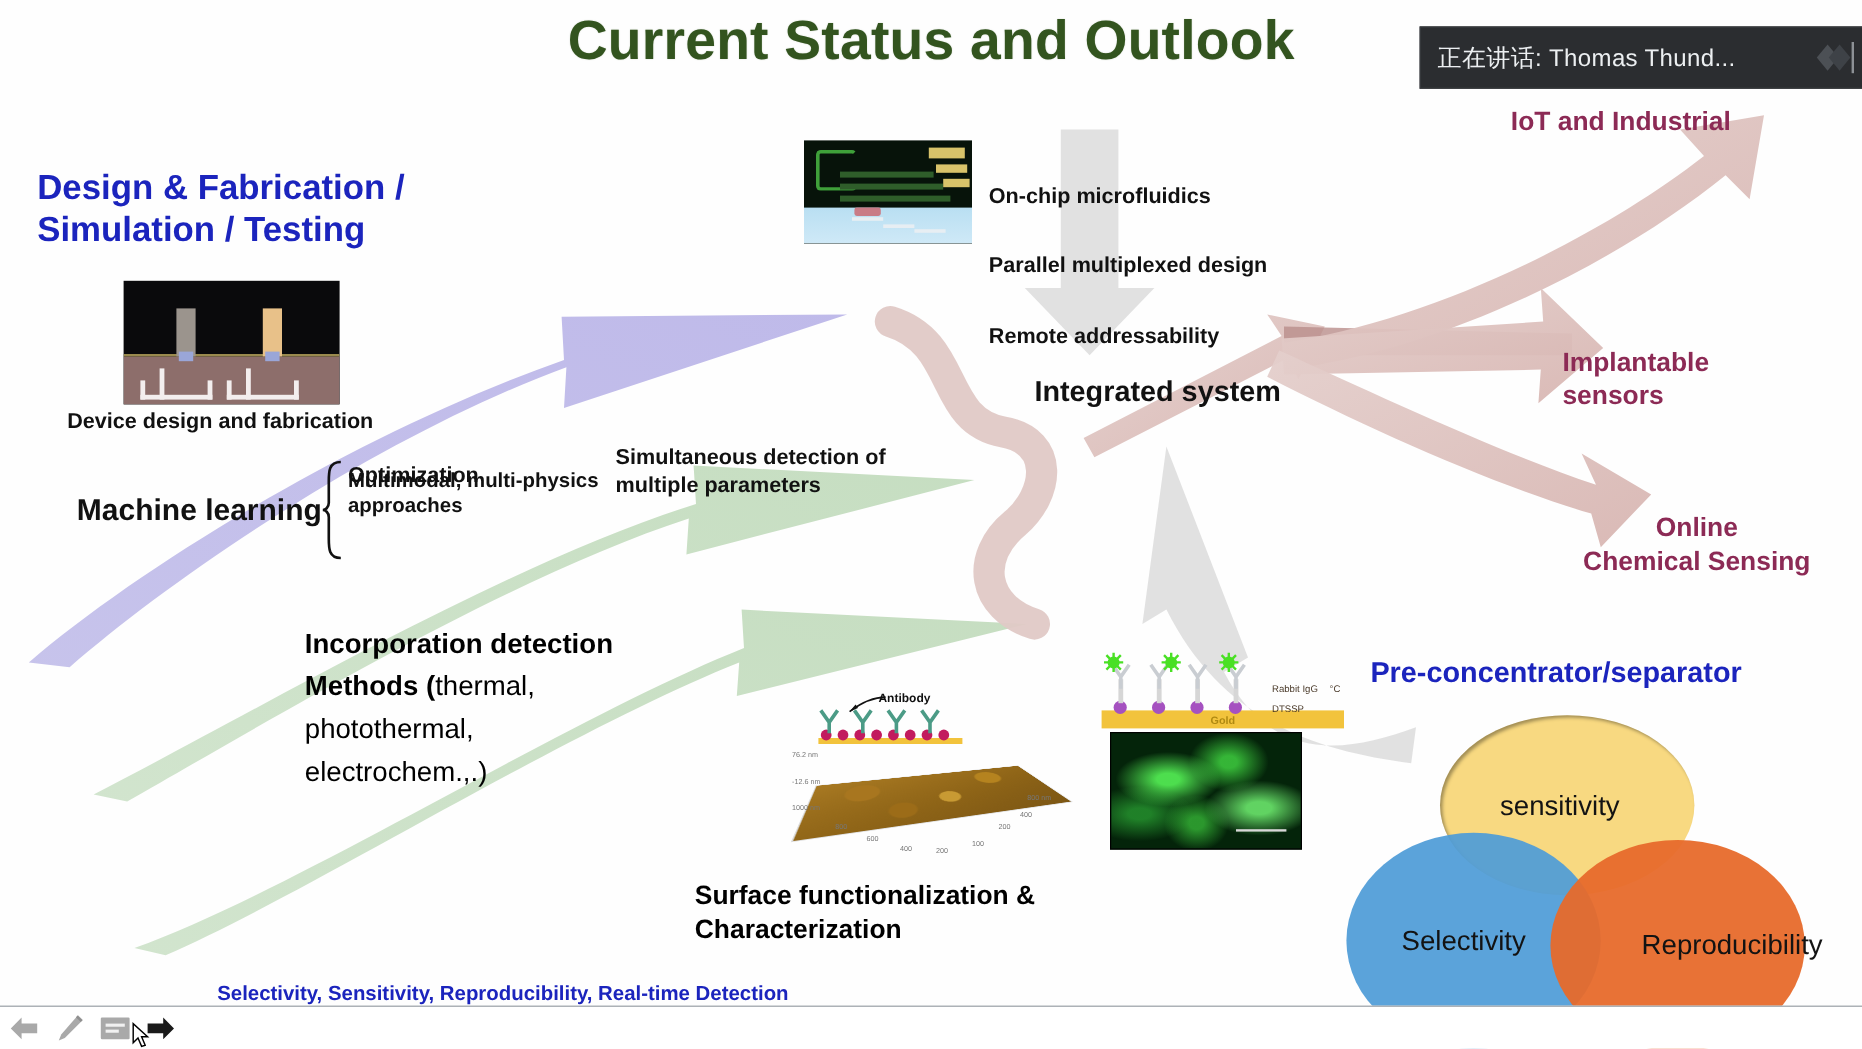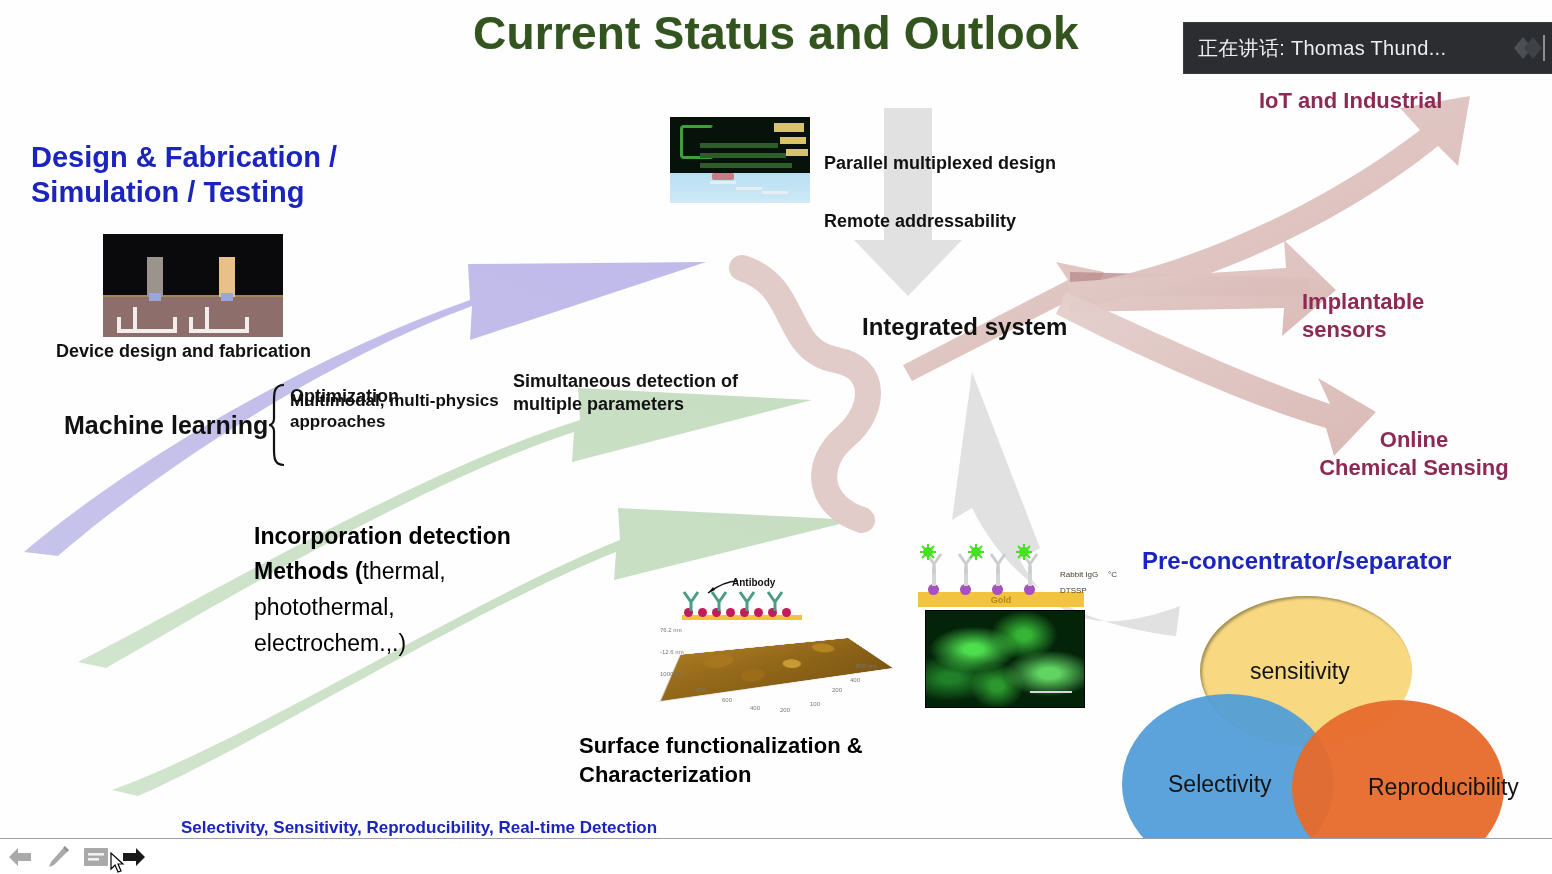--- a/index.html
+++ b/index.html
@@ -97,21 +97,21 @@
     border:1px solid #ddd;
   }
   .ab-line{ position:absolute; left:22px; top:40px; width:120px; height:5px; background:#f2c33c; }
   .ab-dot{ position:absolute; top:33px; width:9px; height:9px; border-radius:50%; background:#c21b5e;}
   .ab-y{ position:absolute; top:16px; width:18px; height:20px; }
   .ab-lbl{ position:absolute; left:72px; top:2px; font-size:10px; font-weight:bold; color:#111; }
   .afm-axis{ position:absolute; font-size:6px; color:#777; }
 
   
   .gold { position:absolute; left:912px; top:548px; width:210px; height:62px; }
-  .gold-bar{ position:absolute; left:6px; top:44px; width:166px; height:15px; background:#f2c33c;
+  .gold-bar{ position:absolute; left:6px; top:44px; width:202px; height:15px; background:#f2c33c;
              display:flex; align-items:center; justify-content:center;
              font-size:9px; font-weight:bold; color:#b08a12; }
   .gold-dot{ position:absolute; top:36px; width:11px; height:11px; border-radius:50%; background:#a551c0;}
   .gold-stem{ position:absolute; top:18px; width:4px; height:20px; background:#d6d6d6;}
   .gold-y{ position:absolute; top:4px; width:20px; height:22px;}
   .gold-star{ position:absolute; top:-4px; width:16px; height:16px; }
   .gold-txt{ position:absolute; font-size:8px; color:#4a3a2a; }
 
   .fluo {
     position:absolute; left:925px; top:610px; width:160px; height:98px;
@@ -277,20 +277,21 @@
     <div class="chip-line" style="left:30px;top:46px;width:92px;"></div>
     <div class="chip-gold" style="left:104px;top:6px;width:30px;height:9px;"></div>
     <div class="chip-gold" style="left:110px;top:20px;width:26px;height:7px;"></div>
     <div class="chip-gold" style="left:116px;top:32px;width:22px;height:7px;"></div>
     <div class="chip-wire" style="left:40px;top:64px;width:26px;"></div>
     <div class="chip-wire" style="left:66px;top:70px;width:26px;"></div>
     <div class="chip-wire" style="left:92px;top:74px;width:26px;"></div>
     <div style="position:absolute;left:42px;top:56px;width:22px;height:7px;background:#c97b86;border-radius:2px;"></div>
   </div>
   <div class="t lbl-onchip black-bold">
+    <div>On-chip microfluidics</div>
     <div>Parallel multiplexed design</div>
     <div>Remote addressability</div>
   </div>
 
   <div class="t lbl-intsys black-bold">Integrated system</div>
 
   <div class="t lbl-iot maroon">IoT and Industrial</div>
   <div class="t lbl-impl maroon">Implantable
 sensors</div>
   <div class="t lbl-online maroon">Online

